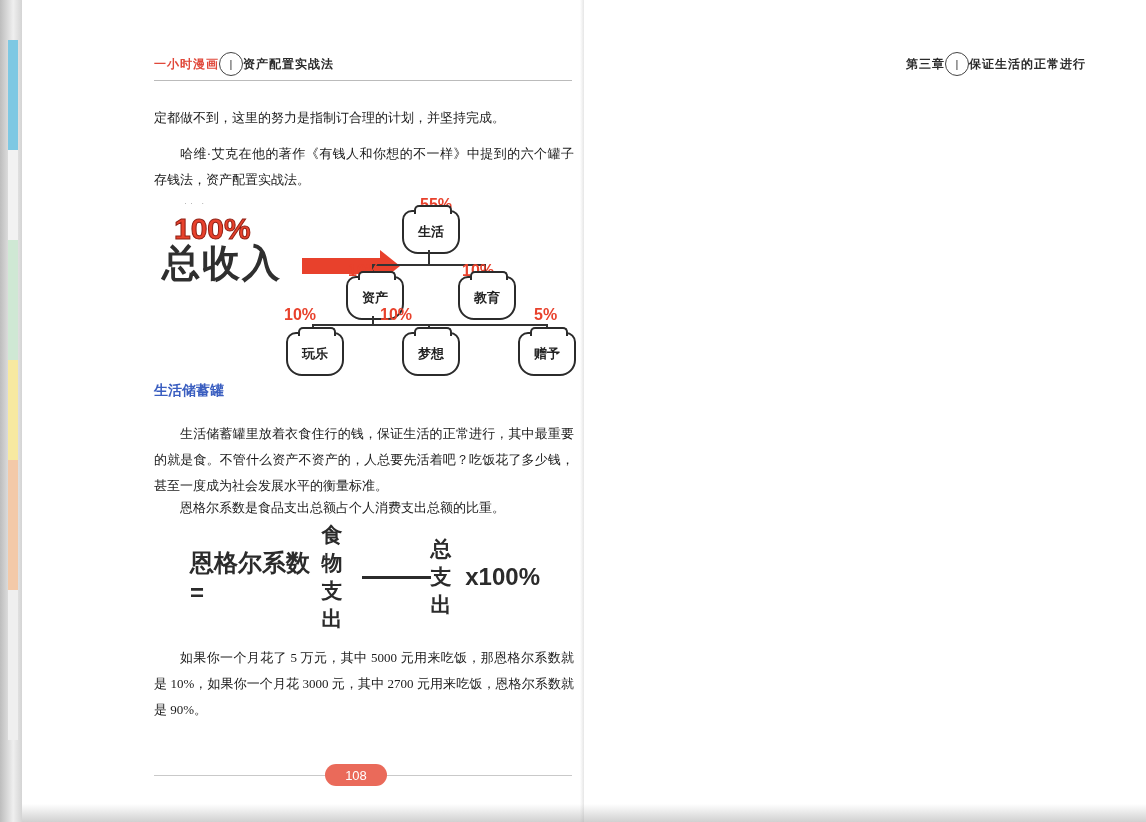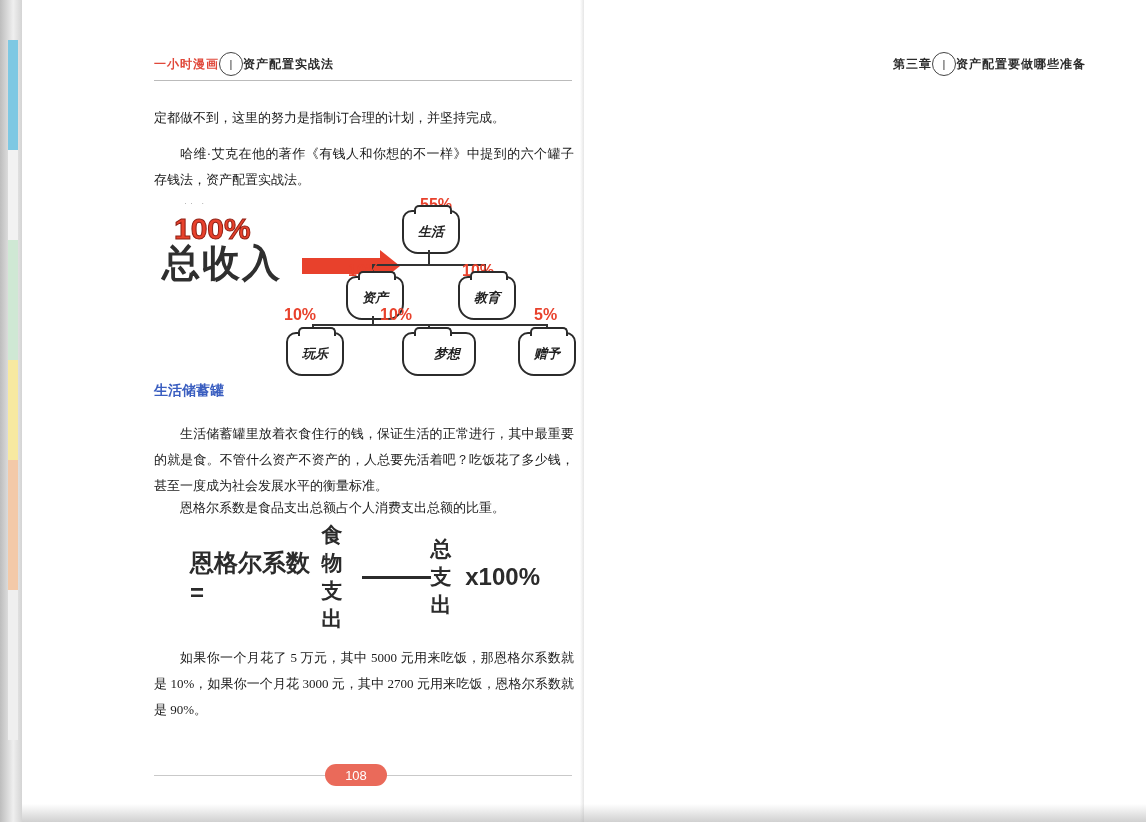--- a/index.html
+++ b/index.html
@@ -90,21 +90,21 @@
   }
   .arrow-red:after{
     content:"";position:absolute;right:-20px;top:-8px;
     border-left:20px solid #e8412c;border-top:16px solid transparent;border-bottom:16px solid transparent;
   }
   .jar{
     position:absolute;width:54px;height:40px;
     background:#fff;border:2.2px solid #2b2b2b;
     border-radius:10px 10px 16px 16px;
     display:flex;align-items:center;justify-content:center;
-    font-family:"Liberation Sans",sans-serif;font-size:13px;font-weight:bold;color:#222;font-style:italic;
+    font-family:"Liberation Sans",sans-serif;font-size:13px;font-weight:bold;color:#222;
   }
   .jar:before{
     content:"";position:absolute;top:-7px;left:10px;width:34px;height:7px;
     border:2.2px solid #2b2b2b;border-bottom:none;border-radius:5px 5px 0 0;background:#fff;
   }
   .pct{
     position:absolute;font-family:"Liberation Sans",sans-serif;font-size:16px;
     color:#e8412c;font-weight:bold;
   }
   .jar-line{position:absolute;background:#333;}
@@ -168,21 +168,21 @@
       <span class="jar-line" style="left:210px;top:120px;width:2px;height:8px;"></span>
       <span class="jar-line" style="left:150px;top:128px;width:236px;height:2px;"></span>
       <span class="jar-line" style="left:150px;top:128px;width:2px;height:8px;"></span>
       <span class="jar-line" style="left:266px;top:128px;width:2px;height:8px;"></span>
       <span class="jar-line" style="left:384px;top:128px;width:2px;height:8px;"></span>
 
       <span class="pct" style="left:122px;top:110px;">10%</span>
       <span class="jar" style="left:124px;top:136px;">玩乐</span>
 
       <span class="pct" style="left:218px;top:110px;">10%</span>
-      <span class="jar" style="left:240px;top:136px;padding-left:16px;">梦想</span>
+      <span class="jar" style="left:240px;top:136px;">梦想</span>
 
       <span class="pct" style="left:372px;top:110px;">5%</span>
       <span class="jar" style="left:356px;top:136px;">赠予</span>
     </div>
 
     <div class="sub-head" style="left:132px;top:382px;">生活储蓄罐</div>
 
     <p class="txt indent" style="left:132px;top:408px;width:420px;">生活储蓄罐里放着衣食住行的钱，保证生活的正常进行，其中最重要的就是食。不管什么资产不资产的，人总要先活着吧？吃饭花了多少钱，甚至一度成为社会发展水平的衡量标准。</p>
     <p class="txt indent" style="left:132px;top:482px;width:420px;">恩格尔系数是食品支出总额占个人消费支出总额的比重。</p>
 
@@ -202,19 +202,19 @@
     <div class="pagenum pn-left">108</div>
   </div>
 
   <div class="gutter"></div>
 
   <div class="page page-right">
 
     <div class="hdr hdr-right">
       <span class="dark">第三章</span>
       <span class="hdr-circle">|</span>
-      <span class="dark">资产配置要做哪些准备</span>
+      <span class="dark">保证生活的正常进行</span>
     </div>
 
   </div>
 
   <div class="page-bottom-shadow"></div>
 </div>
 
 </body></html>

